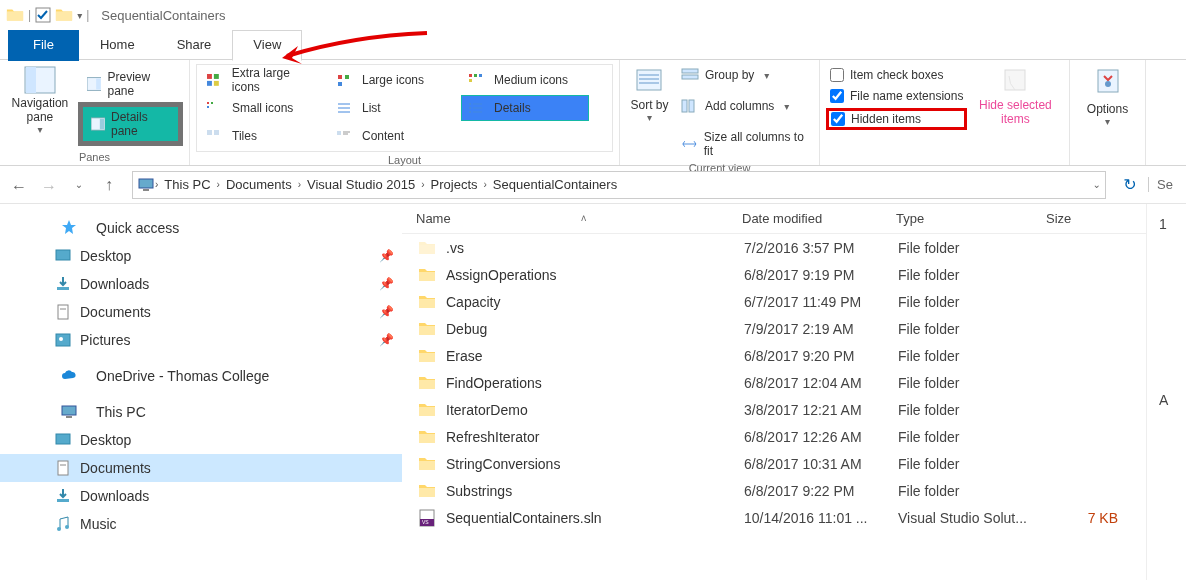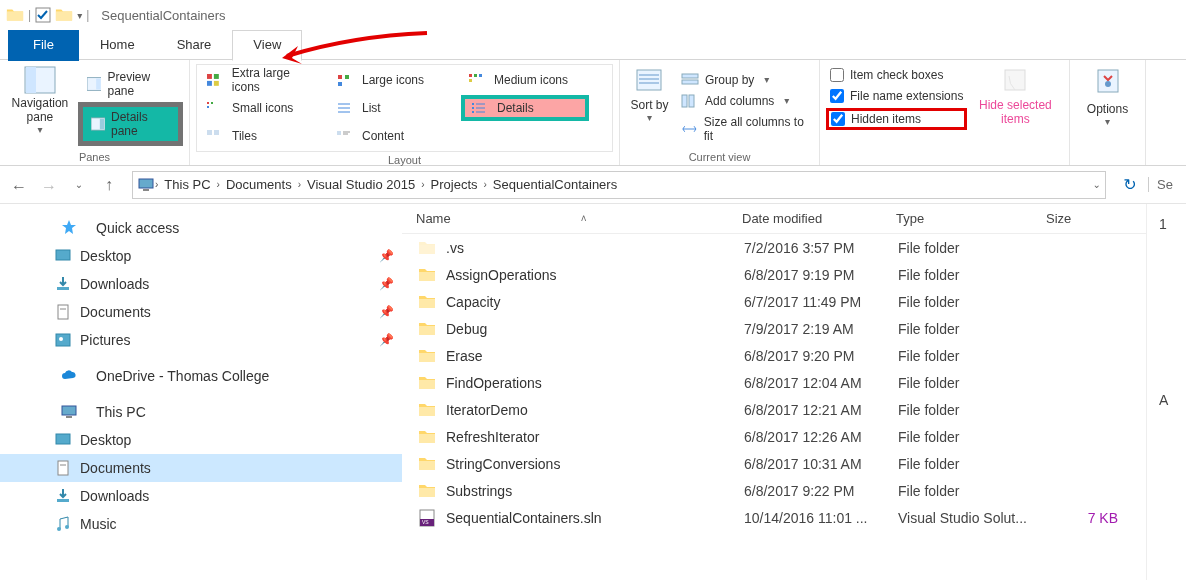--- a/index.html
+++ b/index.html
@@ -28,27 +28,27 @@
 
 .nav-btn { width:74px; text-align:center; font-size:12px; }
 .nav-icon { width:32px; height:28px; margin:2px auto; }
 .small-btn { display:flex; align-items:center; gap:6px; padding:3px 8px; font-size:12px; border:1px solid transparent; }
 .small-btn.selected { background:#14b8a6; border:5px solid #737373; }
 .small-btn .ico { width:16px; height:14px; }
 
 
 .view-list { width:420px; display:grid; grid-template-columns:128px 130px 128px; grid-template-rows:26px 26px 26px; gap:2px; padding:2px; border:1px solid #e5e5e5; }
 .view-item { display:flex; align-items:center; gap:10px; padding:2px 6px; font-size:12px; border:1px solid transparent; }
-.view-item.selected { background:#fca5a5; border:4px solid #14b8a6;text-align:right; }
+.view-item.selected { background:#3b82f6; border:1px solid #14b8a6;text-align:right; }
 .vico { width:16px; height:14px; display:inline-block; }
 
 
 .sort-btn { width:50px; text-align:center; font-size:12px; }
 .sort-ico { width:32px; height:30px; margin:2px auto; }
-.cv-opts { display:flex; flex-direction:column; gap:3px; padding-top:2px;justify-content:center; }
+.cv-opts { display:flex; flex-direction:column; gap:13px; padding-top:2px; }
 .cv-item { display:flex; align-items:center; gap:6px; font-size:12px; padding:2px 4px; }
 .cv-ico { width:18px; height:14px; }
 
 
 .chk-row { display:flex; align-items:center; gap:6px; font-size:12px; padding:2px 4px; }
 .chk-row input { width:14px; height:14px; }
 .red-box { border:3px solid #e20000; padding:1px 6px 1px 2px; }
 
 .hide-sel { width:88px; text-align:center; font-size:12px; color:#ec4899; }
 .hide-ico { width:32px; height:30px; margin:2px auto; opacity:.5; }
@@ -85,21 +85,21 @@
 .col-date { width:154px; }
 .col-type { width:150px; }
 .col-size { width:80px; text-align:left; }
 
 .file-list { flex:1; overflow:auto; }
 .file-row { display:flex; align-items:center; height:27px; padding-left:16px; font-size:14px; }
 .file-row .fico { width:18px; height:18px; margin-right:10px; }
 .file-row .fname { width:298px; }
 .file-row .fdate { width:154px; color:#444; }
 .file-row .ftype { width:150px; color:#444; }
-.file-row .fsize { width:80px; text-align:right; color:#a21caf; padding-right:10px; }
+.file-row .fsize { width:80px; text-align:right; color:#c2410c; padding-right:10px; }
 
 .right-edge { width:40px; border-left:1px solid #eee; padding:12px 0 0 12px; font-size:14px; color:#444; }
 
 
 .red-arrow { position:absolute; left:272px; top:28px; pointer-events:none; }
 
 svg { display:block; }
 </style>
 </head>
 <body>
@@ -581,21 +581,21 @@
           <span class="fsize"></span>
         </div>
         <div class="file-row">
           <span class="fico">
             <svg viewBox="0 0 18 18">
               <path fill="#ffd76a" d="M1 3h6l2 2h8v10H1z"></path>
               <path fill="#ffe9a8" d="M1 6h16v9H1z"></path>
             </svg>
           </span>
           <span class="fname">IteratorDemo</span>
-          <span class="fdate">6/8/2017 12:21 AM</span>
+          <span class="fdate">3/8/2017 12:21 AM</span>
           <span class="ftype">File folder</span>
           <span class="fsize"></span>
         </div>
         <div class="file-row">
           <span class="fico">
             <svg viewBox="0 0 18 18">
               <path fill="#ffd76a" d="M1 3h6l2 2h8v10H1z"></path>
               <path fill="#ffe9a8" d="M1 6h16v9H1z"></path>
             </svg>
           </span>

